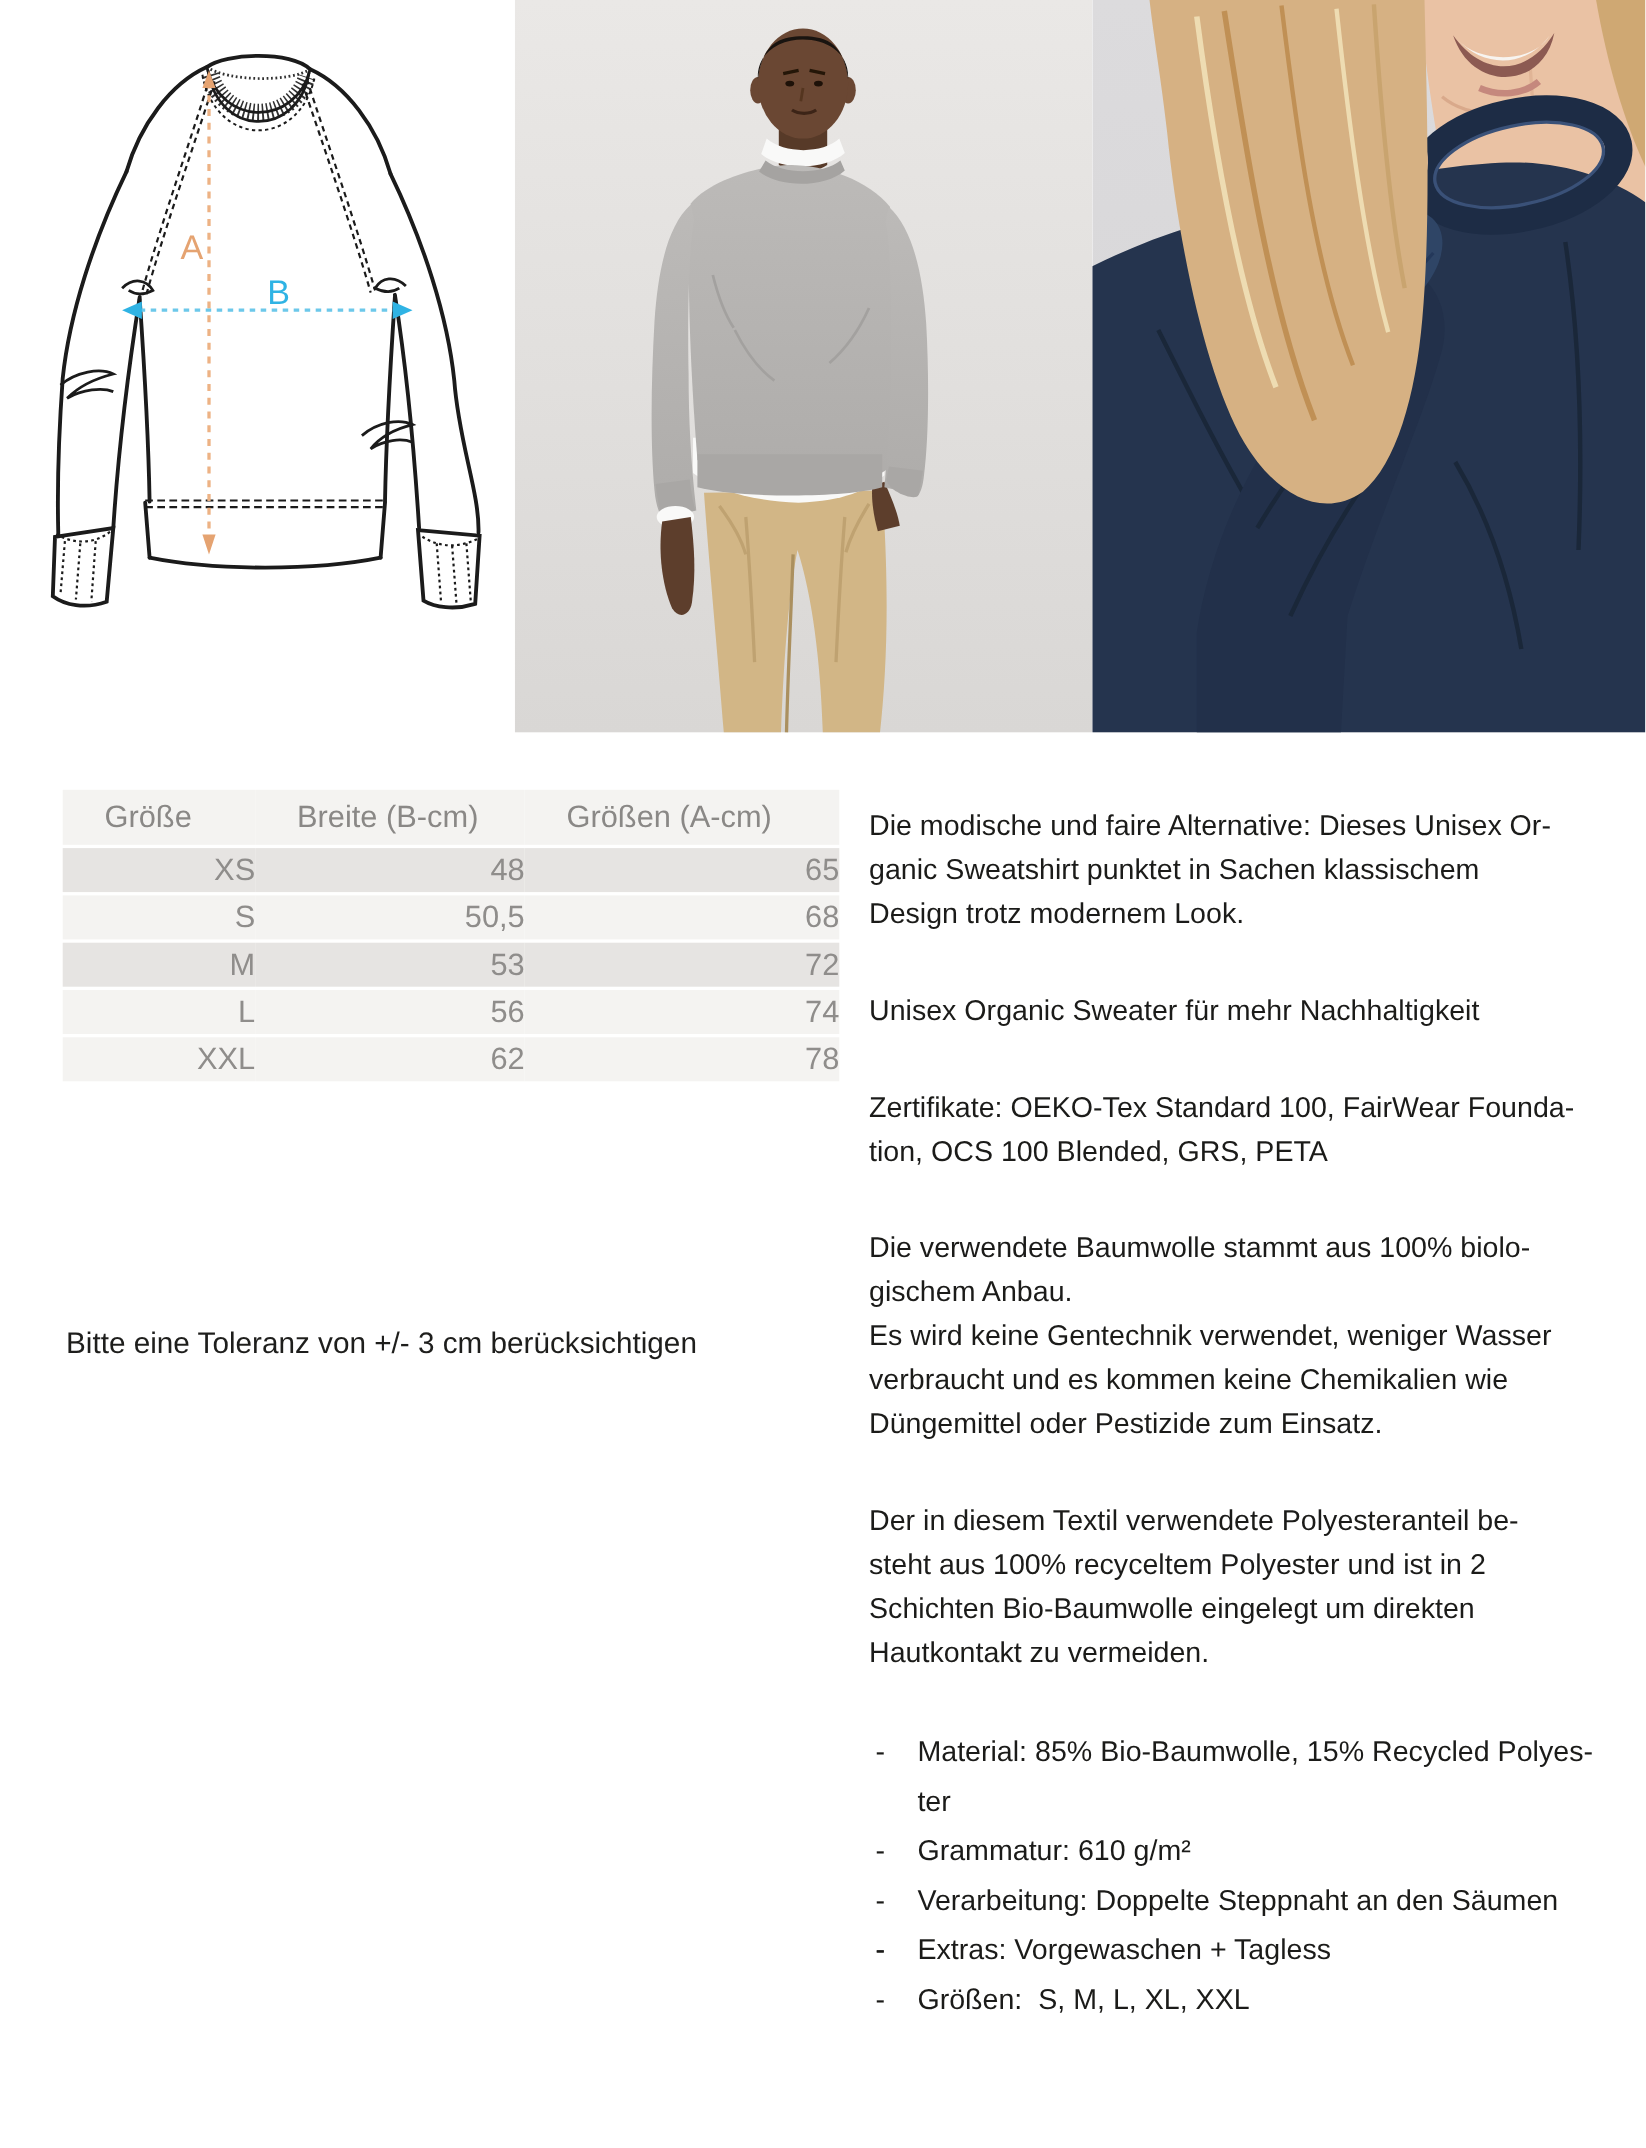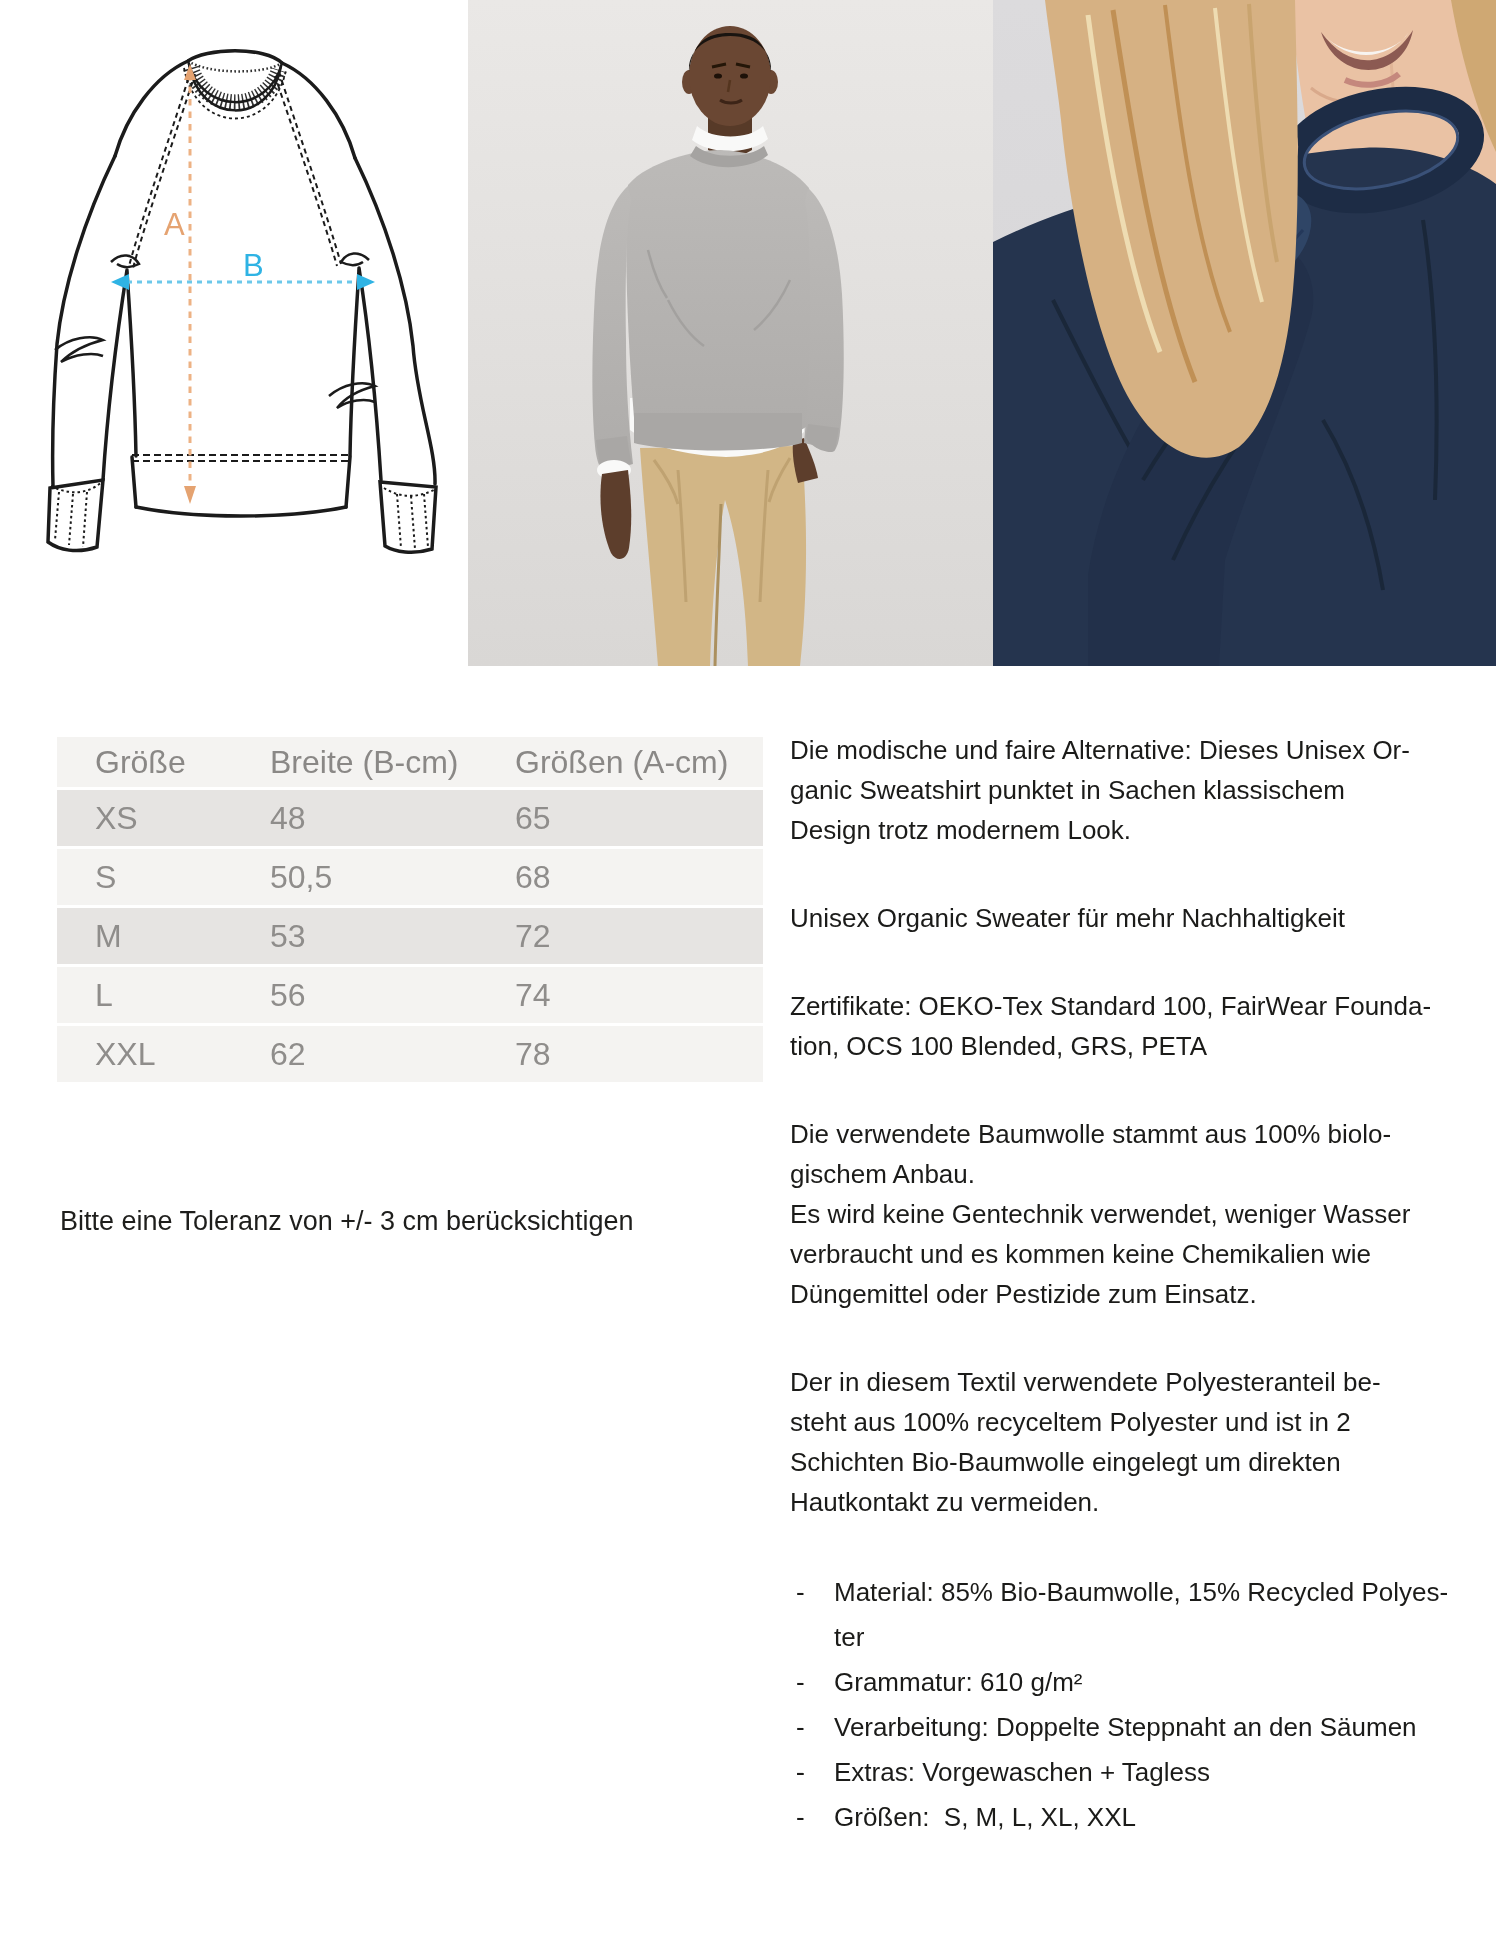--- a/index.html
+++ b/index.html
@@ -10,33 +10,33 @@
   
   .media-row{position:absolute;left:0;top:0;width:1496px;height:666px;}
   .diagram{position:absolute;left:15px;top:28px;width:450px;height:532px;}
   .photo-male{position:absolute;left:468px;top:0;width:525px;height:666px;}
   .photo-female{position:absolute;left:993px;top:0;width:503px;height:666px;}
   figure{margin:0;padding:0;}
   svg{display:block;}
 
   
   .size-table{
-    position:absolute;left:57px;top:734px;width:706px;
+    position:absolute;left:57px;top:715px;width:706px;
     border-collapse:separate;border-spacing:0 3px;
-    font-size:32px;color:#8f8d8b;table-layout:fixed;
+    font-size:28px;color:#8f8d8b;table-layout:fixed;
   }
   .size-table col.c1{width:175px;}
   .size-table col.c2{width:245px;}
   .size-table col.c3{width:286px;}
   .size-table th,.size-table td{
     font-weight:normal;text-align:left;padding:0 0 0 38px;
     white-space:nowrap;overflow:hidden;
   }
   .size-table th{height:50px;background:#f4f3f1;color:#8a8886;}
-  .size-table td{height:56px;}
+  .size-table td{height:40px;text-align:right;}
   .size-table tr.row-dark td{background:#e6e4e2;}
   .size-table tr.row-light td{background:#f4f3f1;}
 
   .tolerance-note{
     position:absolute;left:60px;top:1174px;width:700px;
     font-size:27px;line-height:40px;color:#1e1e1c;
   }
 
   
   .description-col{

